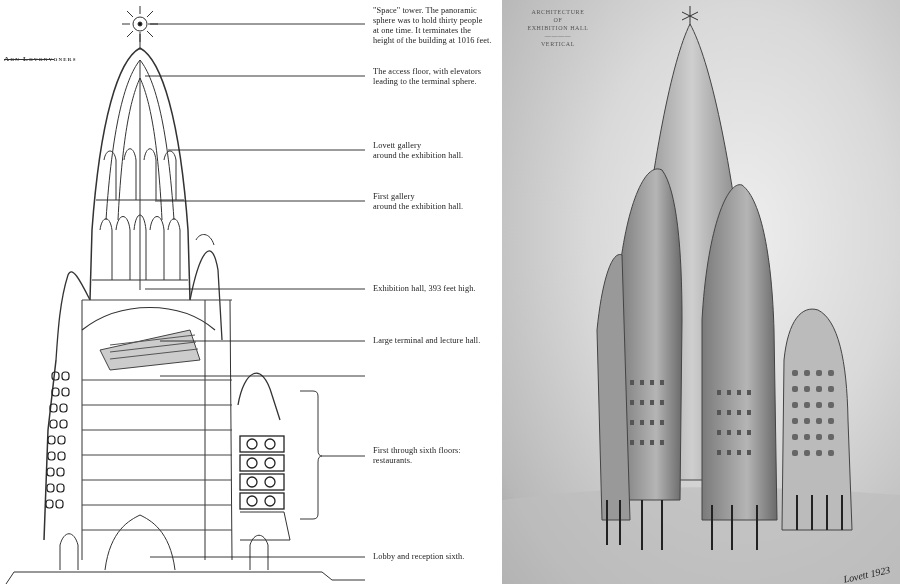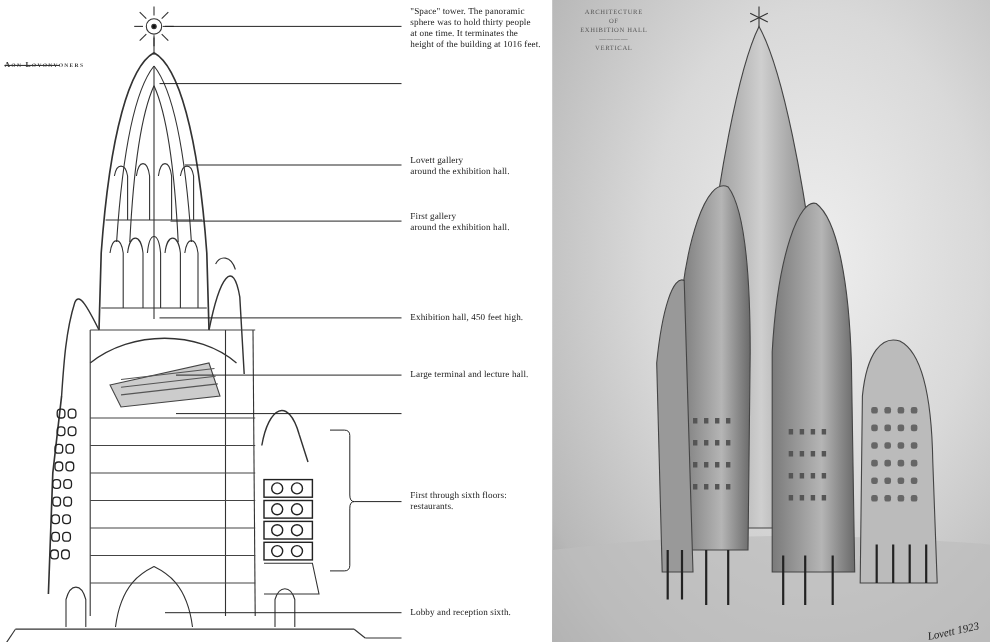--- a/index.html
+++ b/index.html
@@ -182,25 +182,27 @@
     </g>
   </svg>
 
   <div class="drawing-title">Aon Lovonvoners</div>
   <div class="drawing-title-underline"></div>
 
   <div class="annotation" style="top:6px">"Space" tower.  The panoramic
 sphere was to hold thirty people
 at one time.  It terminates the
 height of the building at 1016 feet.</div>
+  <div class="annotation" style="top:67px">The access floor, with elevators
+leading to the terminal sphere.</div>
   <div class="annotation" style="top:141px">Lovett gallery
 around the exhibition hall.</div>
   <div class="annotation" style="top:192px">First gallery
 around the exhibition hall.</div>
-  <div class="annotation" style="top:284px">Exhibition hall, 450 feet high.</div>
+  <div class="annotation" style="top:284px">Exhibition hall, 393 feet high.</div>
   <div class="annotation" style="top:336px">Large terminal and lecture hall.</div>
   <div class="annotation" style="top:446px">First through sixth floors:
 restaurants.</div>
   <div class="annotation" style="top:552px">Lobby and reception sixth.</div>
 </div>
 
 <div class="right-panel">
   <svg class="perspective-svg" width="398" height="584" viewBox="0 0 398 584">
     <defs>
       <linearGradient id="spireG" x1="0" x2="1">

